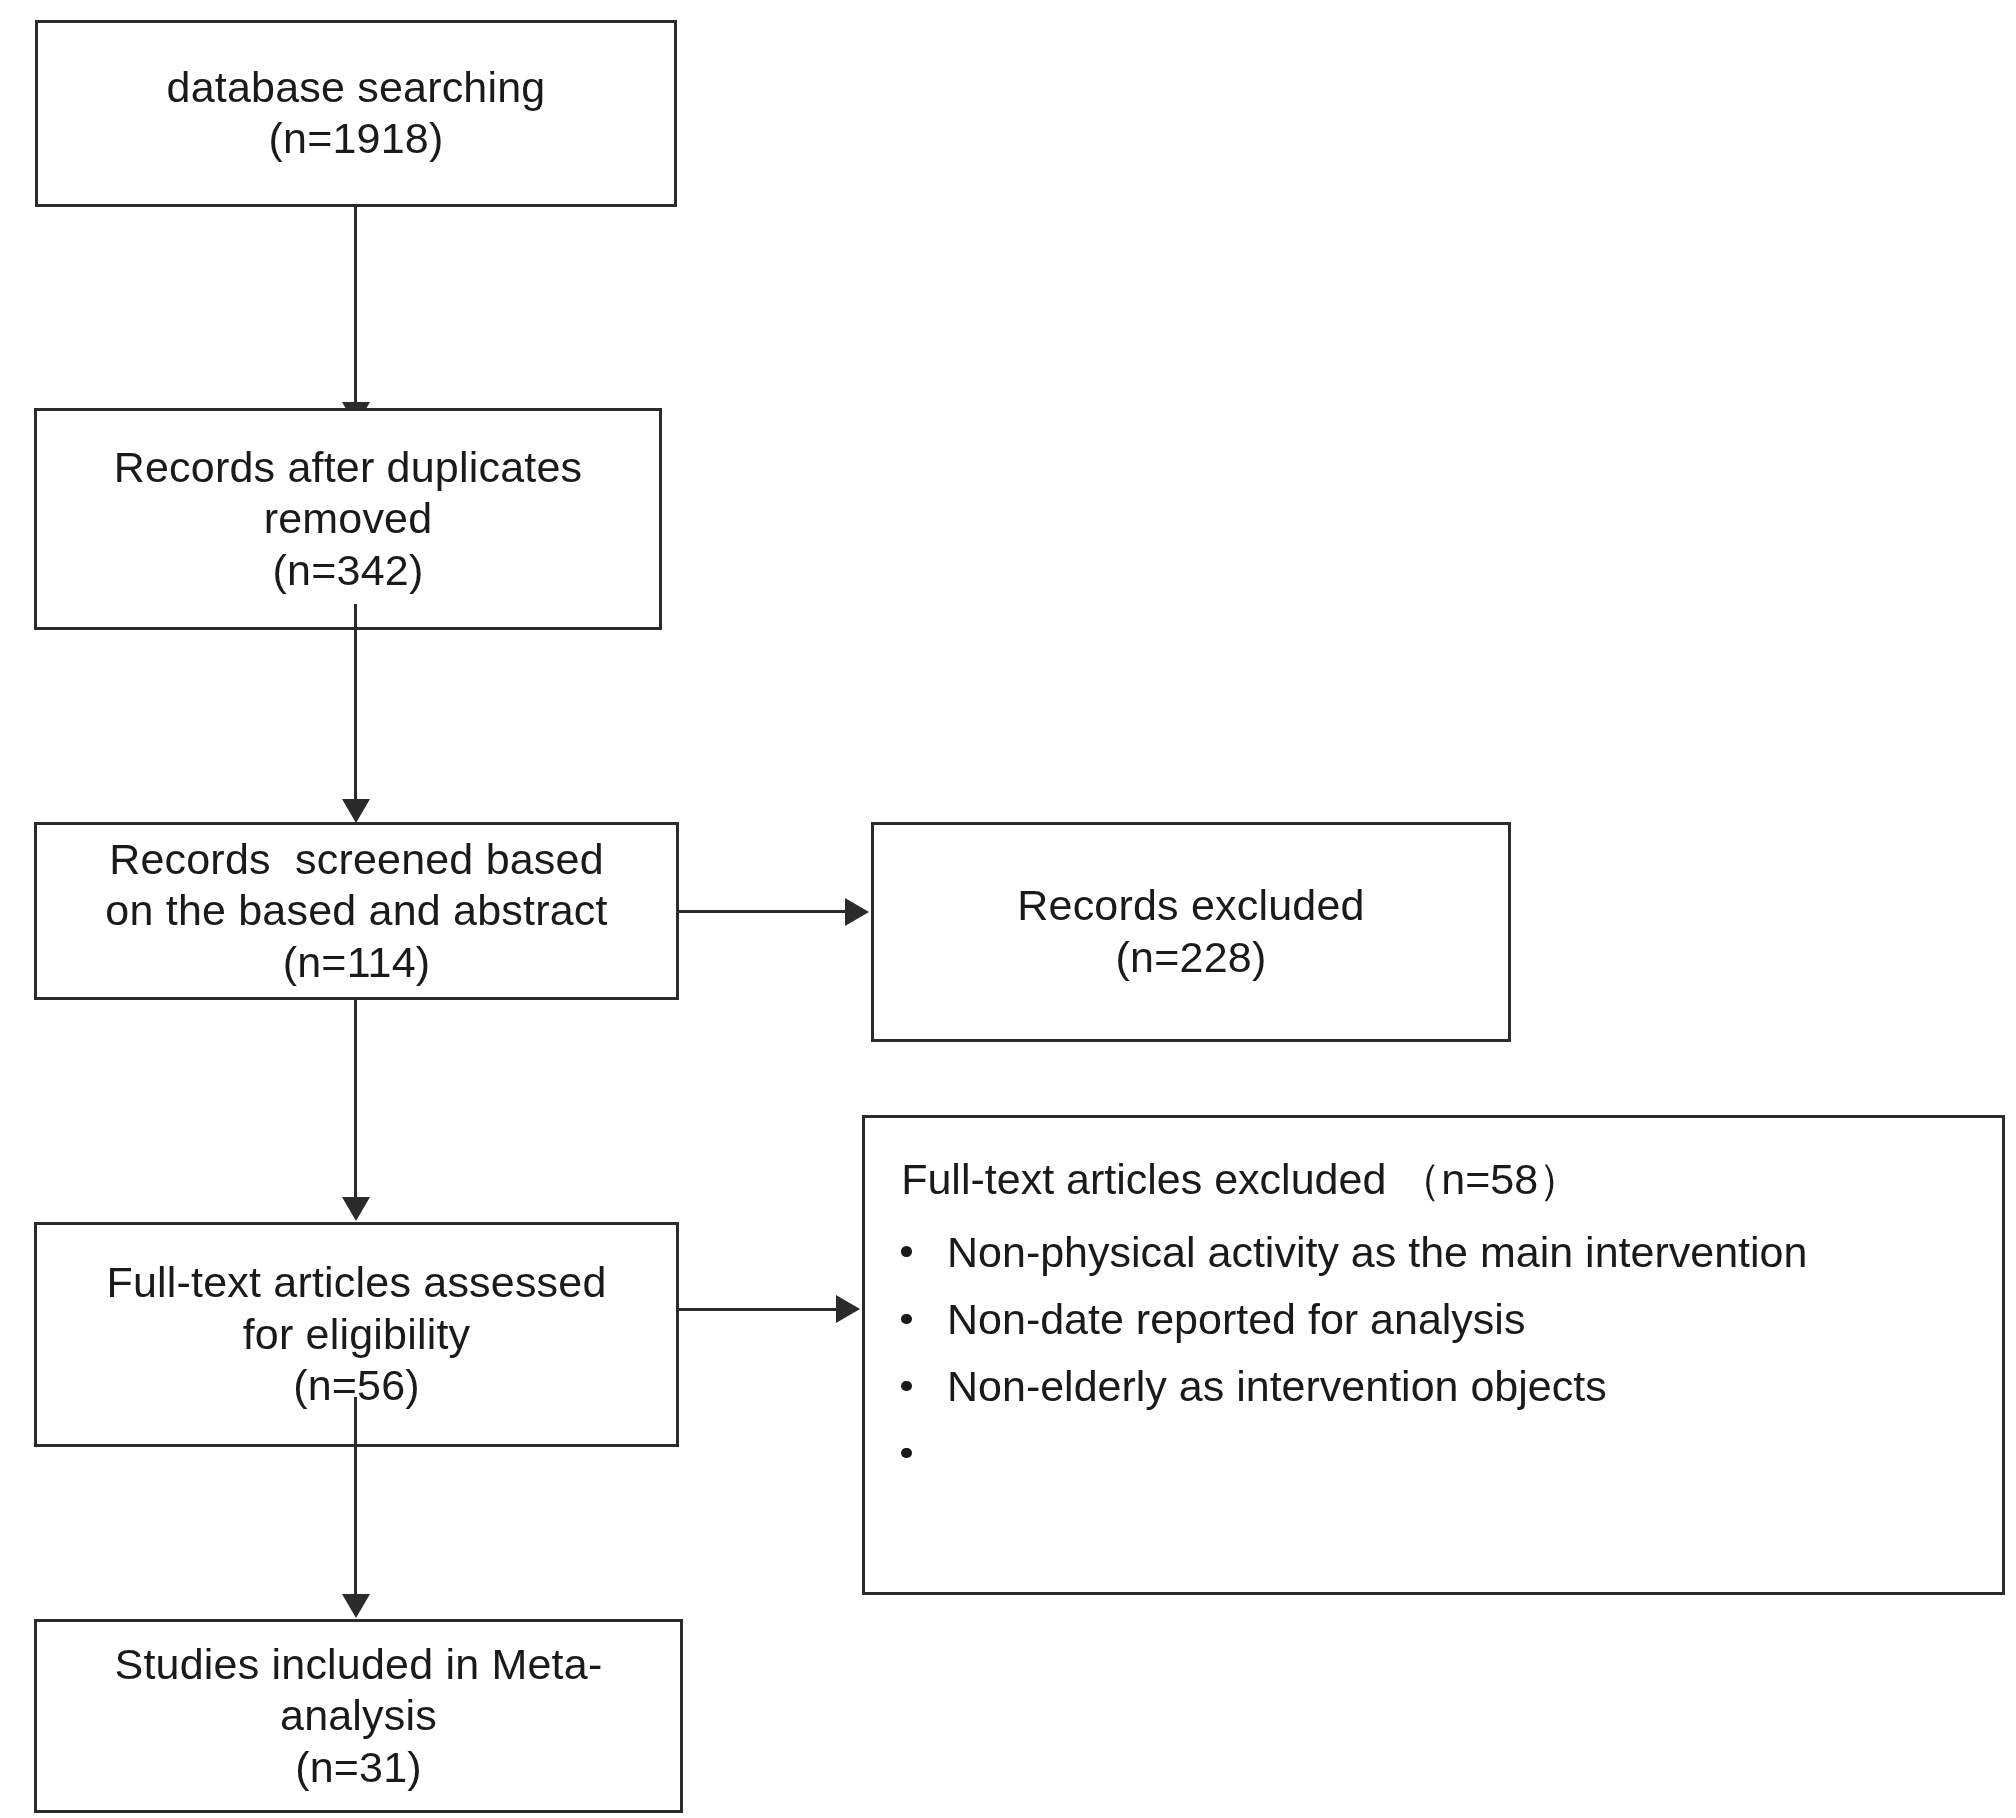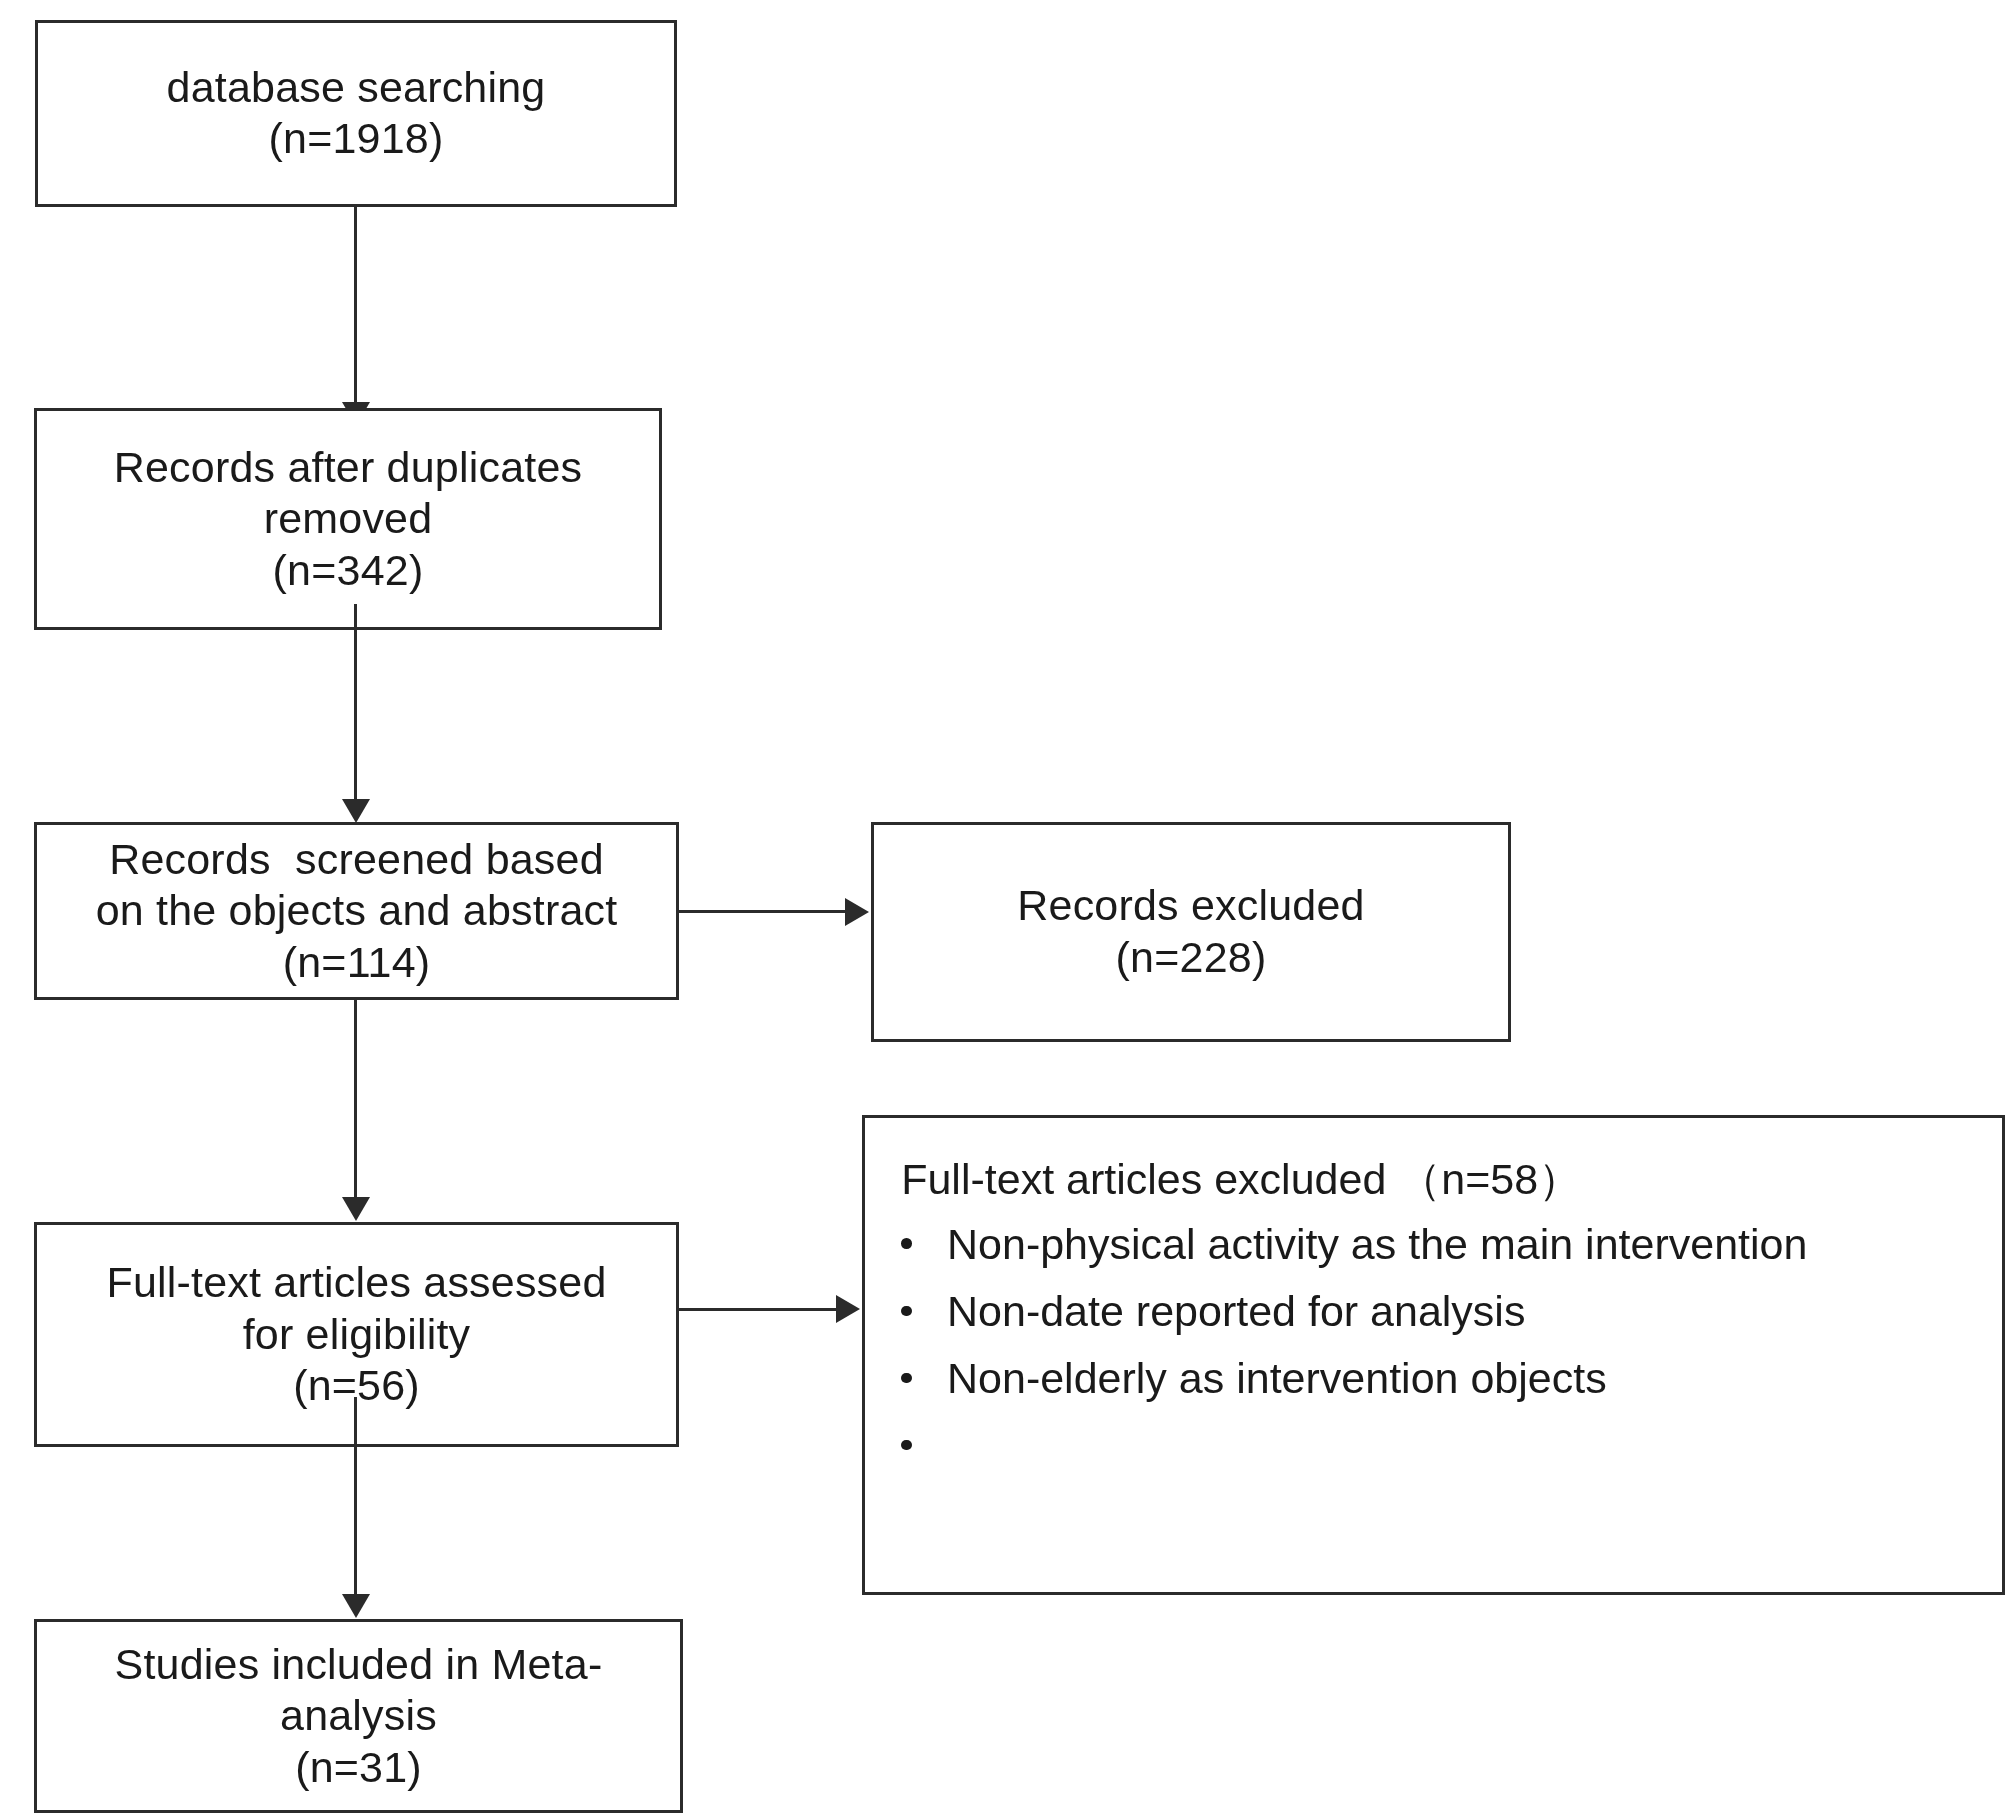--- a/index.html
+++ b/index.html
@@ -40,21 +40,21 @@
   }
 
   
   #node-identified      { left: 35px;   top: 19.6px;   width: 642px;  height: 187px; }
   #node-duplicates      { left: 34px;   top: 408px;  width: 628px;  height: 222px; }
   #node-screened        { left: 34px;   top: 822px; width: 645px;  height: 178px; }
   #node-records-excluded{ left: 871px; top: 822px; width: 640px;  height: 220px; }
   #node-fulltext        { left: 34px;   top: 1222px; width: 645px;  height: 225px; }
   #node-fulltext-excluded{left: 862px; top: 1115px; width: 1143px; height: 480px;
                           align-items: flex-start; justify-content: flex-start;
-                          text-align: left; padding: 36px 3px 0 28px; }
+                          text-align: left; padding: 36px 3px 0 28px; gap: 8px; }
   #node-included        { left: 34px;   top: 1619px; width: 649px;  height: 194px; text-align: right; }
 
   
   .ex-title {
     font-size: 43px;
     line-height: 1.18;
     white-space: pre;
     margin: 0 0 13px 8.2px;
     color: #1a1a1a;
   }
@@ -139,21 +139,21 @@
     <span class="line">Records after duplicates</span>
     <span class="line">removed</span>
     <span class="line">(n=342)</span>
   </div>
 
   <div class="vline" id="conn-2-3-line"></div>
   <div class="arrow-down" id="conn-2-3-arrow"></div>
 
   <div class="box" id="node-screened">
     <span class="line">Records  screened based</span>
-    <span class="line">on the objects and abstract</span>
+    <span class="line">on the based and abstract</span>
     <span class="line">(n=114)</span>
   </div>
 
   <div class="hline" id="conn-3-excl-line"></div>
   <div class="arrow-right" id="conn-3-excl-arrow"></div>
 
   <div class="box" id="node-records-excluded">
     <span class="line">Records excluded</span>
     <span class="line">(n=228)</span>
   </div>

